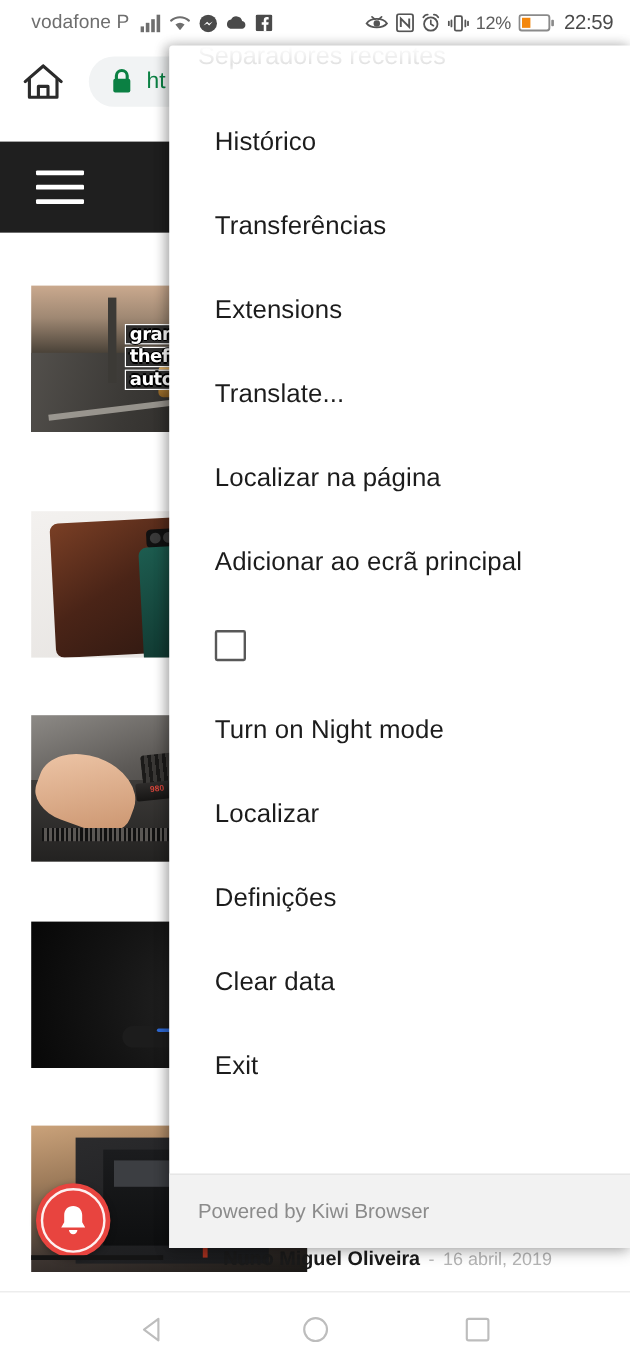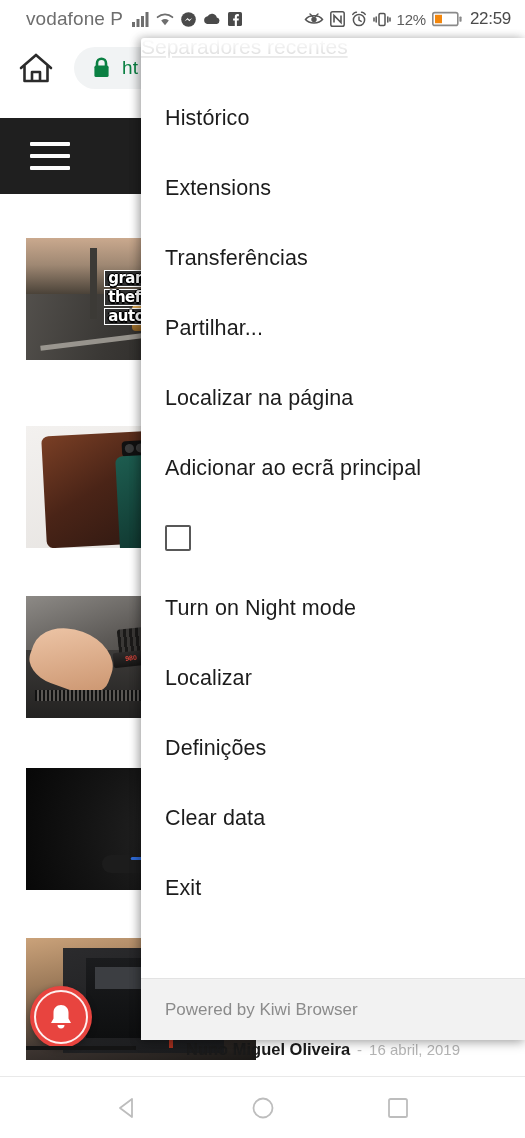--- a/index.html
+++ b/index.html
@@ -10,21 +10,21 @@
     overflow: hidden;
   }
   #screen { position: relative; width: 525px; height: 1138px; background:#fff; overflow:hidden; }
 
   
   .statusbar {
     position: absolute; left:0; top:0; width:525px; height:38px;
     background:#ffffff; display:flex; align-items:center;
     padding: 0 14px 0 26px;
   }
-  .sb-carrier { font-size:19px; color:#6e6e6e; letter-spacing:.1px; }
+  .sb-carrier { font-size:16px; color:#6e6e6e; letter-spacing:.1px; }
   .sb-left-icons { display:flex; align-items:center; gap:7px; margin-left:9px; }
   .sb-spacer { flex:1; }
   .sb-right { display:flex; align-items:center; gap:6px; }
   .sb-icn { display:block; }
   .sb-pct { font-size:15px; color:#5d5d5d; letter-spacing:-.2px; }
   .sb-clock { font-size:17px; color:#4a4a4a; letter-spacing:-.3px; margin-left:2px; }
 
   
   .toolbar {
     position:absolute; left:0; top:38px; width:525px; height:60px;
@@ -131,30 +131,29 @@
   
   .menu {
     position:absolute; left:141px; top:38px; width:384px; height:1002px;
     background:#ffffff; border-radius:3px 0 0 0;
     box-shadow:-3px 0 10px rgba(0,0,0,.22), 0 3px 12px rgba(0,0,0,.22);
     overflow:hidden; display:flex; flex-direction:column;
   }
   .menu-scroll { flex:1; position:relative; overflow:hidden; }
   .menu-clipped {
     position:absolute; left:0; top:-8px; width:100%; height:34px;
-    display:flex; align-items:center; 
+    display:flex; align-items:center; padding-left:24px;
     font-size:21px; color:#c8c8c8;
     -webkit-mask-image: linear-gradient(180deg, rgba(0,0,0,0) 26%, rgba(0,0,0,.55) 70%, rgba(0,0,0,0) 100%);
             mask-image: linear-gradient(180deg, rgba(0,0,0,0) 26%, rgba(0,0,0,.55) 70%, rgba(0,0,0,0) 100%);
-            text-decoration: underline;
   }
   .menu-list { position:absolute; left:0; top:45px; width:100%; }
   .menu-item {
     height:70px; display:flex; align-items:center; padding:0 24px;
-    font-size:21.5px; color:#1c1c1c; letter-spacing:.1px;
+    font-size:21.5px; color:#1c1c1c; letter-spacing:.1px;margin-left:14px;
   }
   .menu-item .mi-label { flex:1; }
   .chk { width:26px; height:26px; border:2.5px solid #585858; border-radius:2px; background:transparent; }
   .menu-footer {
     height:62px; flex:0 0 62px; background:#f2f2f2; border-top:1px solid #e3e3e3;
     display:flex; align-items:center; padding-left:24px;
     font-size:17px; color:#8b8b8b;
   }
 
   
@@ -332,27 +331,27 @@
   </div>
 
   <div class="menu">
     <div class="menu-scroll">
       <div class="menu-clipped">Separadores recentes</div>
       <div class="menu-list">
         <div class="menu-item">
           <span class="mi-label">Histórico</span>
         </div>
         <div class="menu-item">
+          <span class="mi-label">Transferências</span>
+        </div>
+        <div class="menu-item">
           <span class="mi-label">Extensions</span>
         </div>
         <div class="menu-item">
-          <span class="mi-label">Transferências</span>
-        </div>
-        <div class="menu-item">
-          <span class="mi-label">Partilhar...</span>
+          <span class="mi-label">Translate...</span>
         </div>
         <div class="menu-item">
           <span class="mi-label">Localizar na página</span>
         </div>
         <div class="menu-item">
           <span class="mi-label">Adicionar ao ecrã principal</span>
         </div>
         <div class="menu-item">
           <span class="chk"></span>
         </div>

